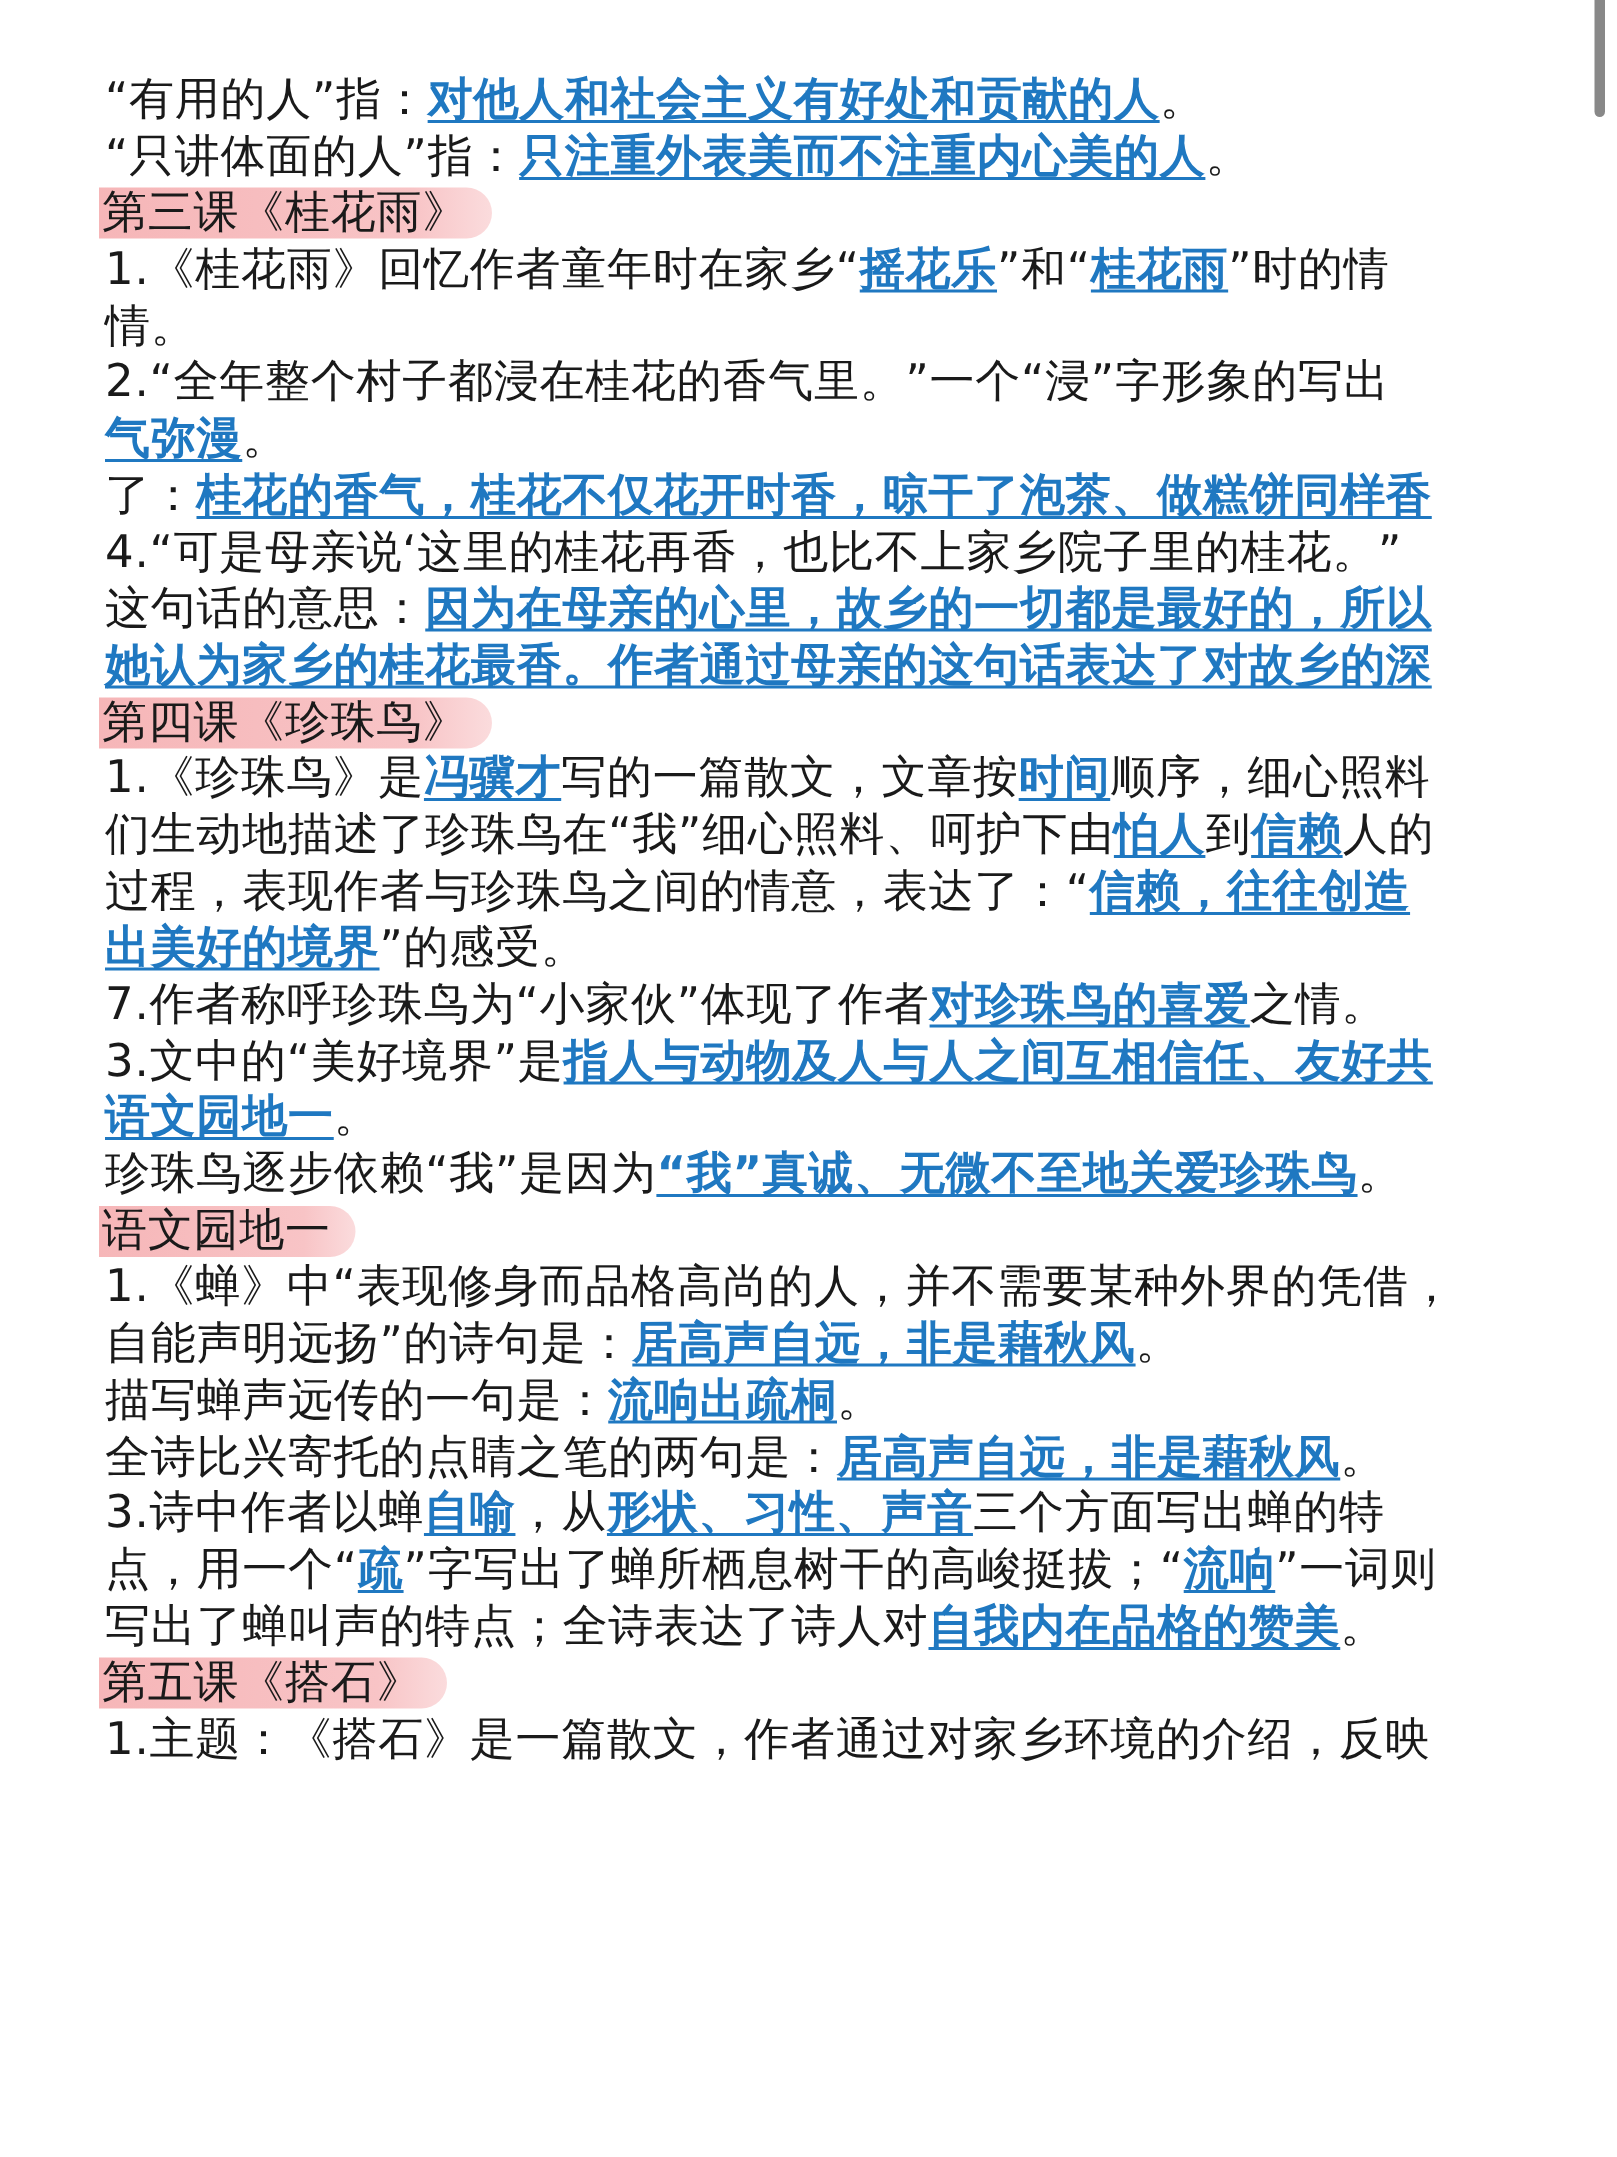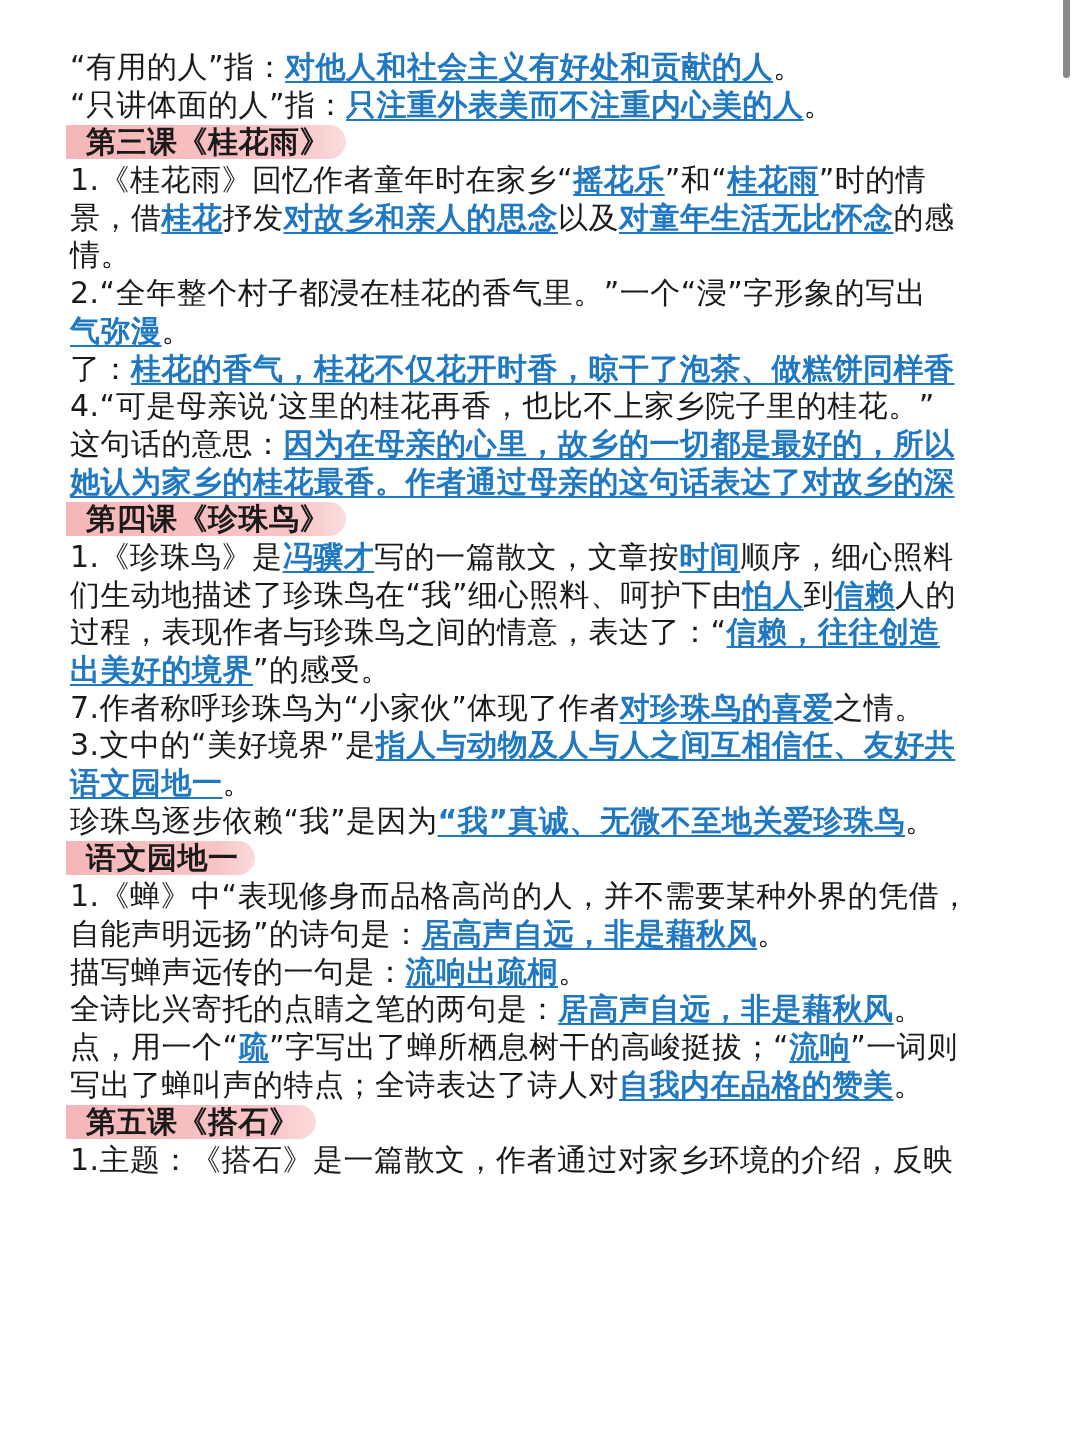--- a/index.html
+++ b/index.html
@@ -1,35 +1,34 @@
 <!DOCTYPE html>
 <html><head>
 <meta charset="utf-8">
 <style>
   html, body { margin: 0; padding: 0; background: #ffffff; }
   body { width: 1078px; height: 1438px; overflow: hidden; position: relative;
     font-family: "DejaVu Sans", "Liberation Sans", sans-serif; }
   .page { position: absolute; left: 70px; top: 48px; width: 950px; }
   .line { font-size: 30px; line-height: 37.7px; height: 37.7px; color: #1a1a1a; white-space: nowrap; letter-spacing: 0.5px; }
   .hl { color: #1f78c1; text-decoration: underline; text-decoration-color: #1f78c1; text-decoration-thickness: 2px; text-underline-offset: 4px; font-weight: bold; margin-top: 40px; }
-  .heading { display: inline-block; font-weight: bold; color: #1a1a1a; padding: 0 16px 0 20px; margin-left: -4px;
+  .heading { display: inline-block; font-weight: normal; color: #1a1a1a; padding: 0 16px 0 2px; margin-left: -4px;
     background: linear-gradient(90deg, #f6b6b8 0%, #f8c4c6 80%, rgba(248,196,198,0.6) 100%);
     border-radius: 0 20px 20px 0; line-height: 34px; }
   .scrollbar { position: absolute; right: 8px; top: 0; width: 7px; height: 78px; background: #888; border-radius: 0 0 4px 4px; }
 </style>
 </head>
 <body>
 
 <div class="scrollbar"></div>
 <div class="page" id="page">
     <div class="line"><span>“有用的人”指：</span><span class="hl">对他人和社会主义有好处和贡献的人</span><span>。</span></div>
     <div class="line"><span>“只讲体面的人”指：</span><span class="hl">只注重外表美而不注重内心美的人</span><span>。</span></div>
     <div class="line"><span class="heading">第三课《桂花雨》</span></div>
     <div class="line"><span>1.《桂花雨》回忆作者童年时在家乡“</span><span class="hl">摇花乐</span><span>”和“</span><span class="hl">桂花雨</span><span>”时的情</span></div>
-    <div class="line"><span>景，借</span><span class="hl">桂花</span><span>抒发</span><span class="hl">对故乡和亲人的思念</span><span>以及</span><span class="hl">对童年生活无比怀念</span><span>的感</span></div>
     <div class="line"><span>情。</span></div>
     <div class="line"><span>2.“全年整个村子都浸在桂花的香气里。”一个“浸”字形象的写出</span></div>
     <div class="line"><span class="hl">气弥漫</span><span>。</span></div>
     <div class="line"><span>了：</span><span class="hl">桂花的香气，桂花不仅花开时香，晾干了泡茶、做糕饼同样香</span></div>
     <div class="line"><span>4.“可是母亲说‘这里的桂花再香，也比不上家乡院子里的桂花。”</span></div>
     <div class="line"><span>这句话的意思：</span><span class="hl">因为在母亲的心里，故乡的一切都是最好的，所以</span></div>
     <div class="line"><span class="hl">她认为家乡的桂花最香。作者通过母亲的这句话表达了对故乡的深</span></div>
     <div class="line"><span class="heading">第四课《珍珠鸟》</span></div>
     <div class="line"><span>1.《珍珠鸟》是</span><span class="hl">冯骥才</span><span>写的一篇散文，文章按</span><span class="hl">时间</span><span>顺序，细心照料</span></div>
     <div class="line"><span>们生动地描述了珍珠鸟在“我”细心照料、呵护下由</span><span class="hl">怕人</span><span>到</span><span class="hl">信赖</span><span>人的</span></div>
@@ -37,17 +36,18 @@
     <div class="line"><span class="hl">出美好的境界</span><span>”的感受。</span></div>
     <div class="line"><span>7.作者称呼珍珠鸟为“小家伙”体现了作者</span><span class="hl">对珍珠鸟的喜爱</span><span>之情。</span></div>
     <div class="line"><span>3.文中的“美好境界”是</span><span class="hl">指人与动物及人与人之间互相信任、友好共</span></div>
     <div class="line"><span class="hl">语文园地一</span><span>。</span></div>
     <div class="line"><span>珍珠鸟逐步依赖“我”是因为</span><span class="hl">“我”真诚、无微不至地关爱珍珠鸟</span><span>。</span></div>
     <div class="line"><span class="heading">语文园地一</span></div>
     <div class="line"><span>1.《蝉》中“表现修身而品格高尚的人，并不需要某种外界的凭借，</span></div>
     <div class="line"><span>自能声明远扬”的诗句是：</span><span class="hl">居高声自远，非是藉秋风</span><span>。</span></div>
     <div class="line"><span>描写蝉声远传的一句是：</span><span class="hl">流响出疏桐</span><span>。</span></div>
     <div class="line"><span>全诗比兴寄托的点睛之笔的两句是：</span><span class="hl">居高声自远，非是藉秋风</span><span>。</span></div>
+    <div class="line"><span>3.诗中作者以蝉</span><span class="hl">自喻</span><span>，从</span><span class="hl">形状、习性、声音</span><span>三个方面写出蝉的特</span></div>
     <div class="line"><span>点，用一个“</span><span class="hl">疏</span><span>”字写出了蝉所栖息树干的高峻挺拔；“</span><span class="hl">流响</span><span>”一词则</span></div>
     <div class="line"><span>写出了蝉叫声的特点；全诗表达了诗人对</span><span class="hl">自我内在品格的赞美</span><span>。</span></div>
     <div class="line"><span class="heading">第五课《搭石》</span></div>
     <div class="line"><span>1.主题：《搭石》是一篇散文，作者通过对家乡环境的介绍，反映</span></div>
   </div>
 
 </body></html>

